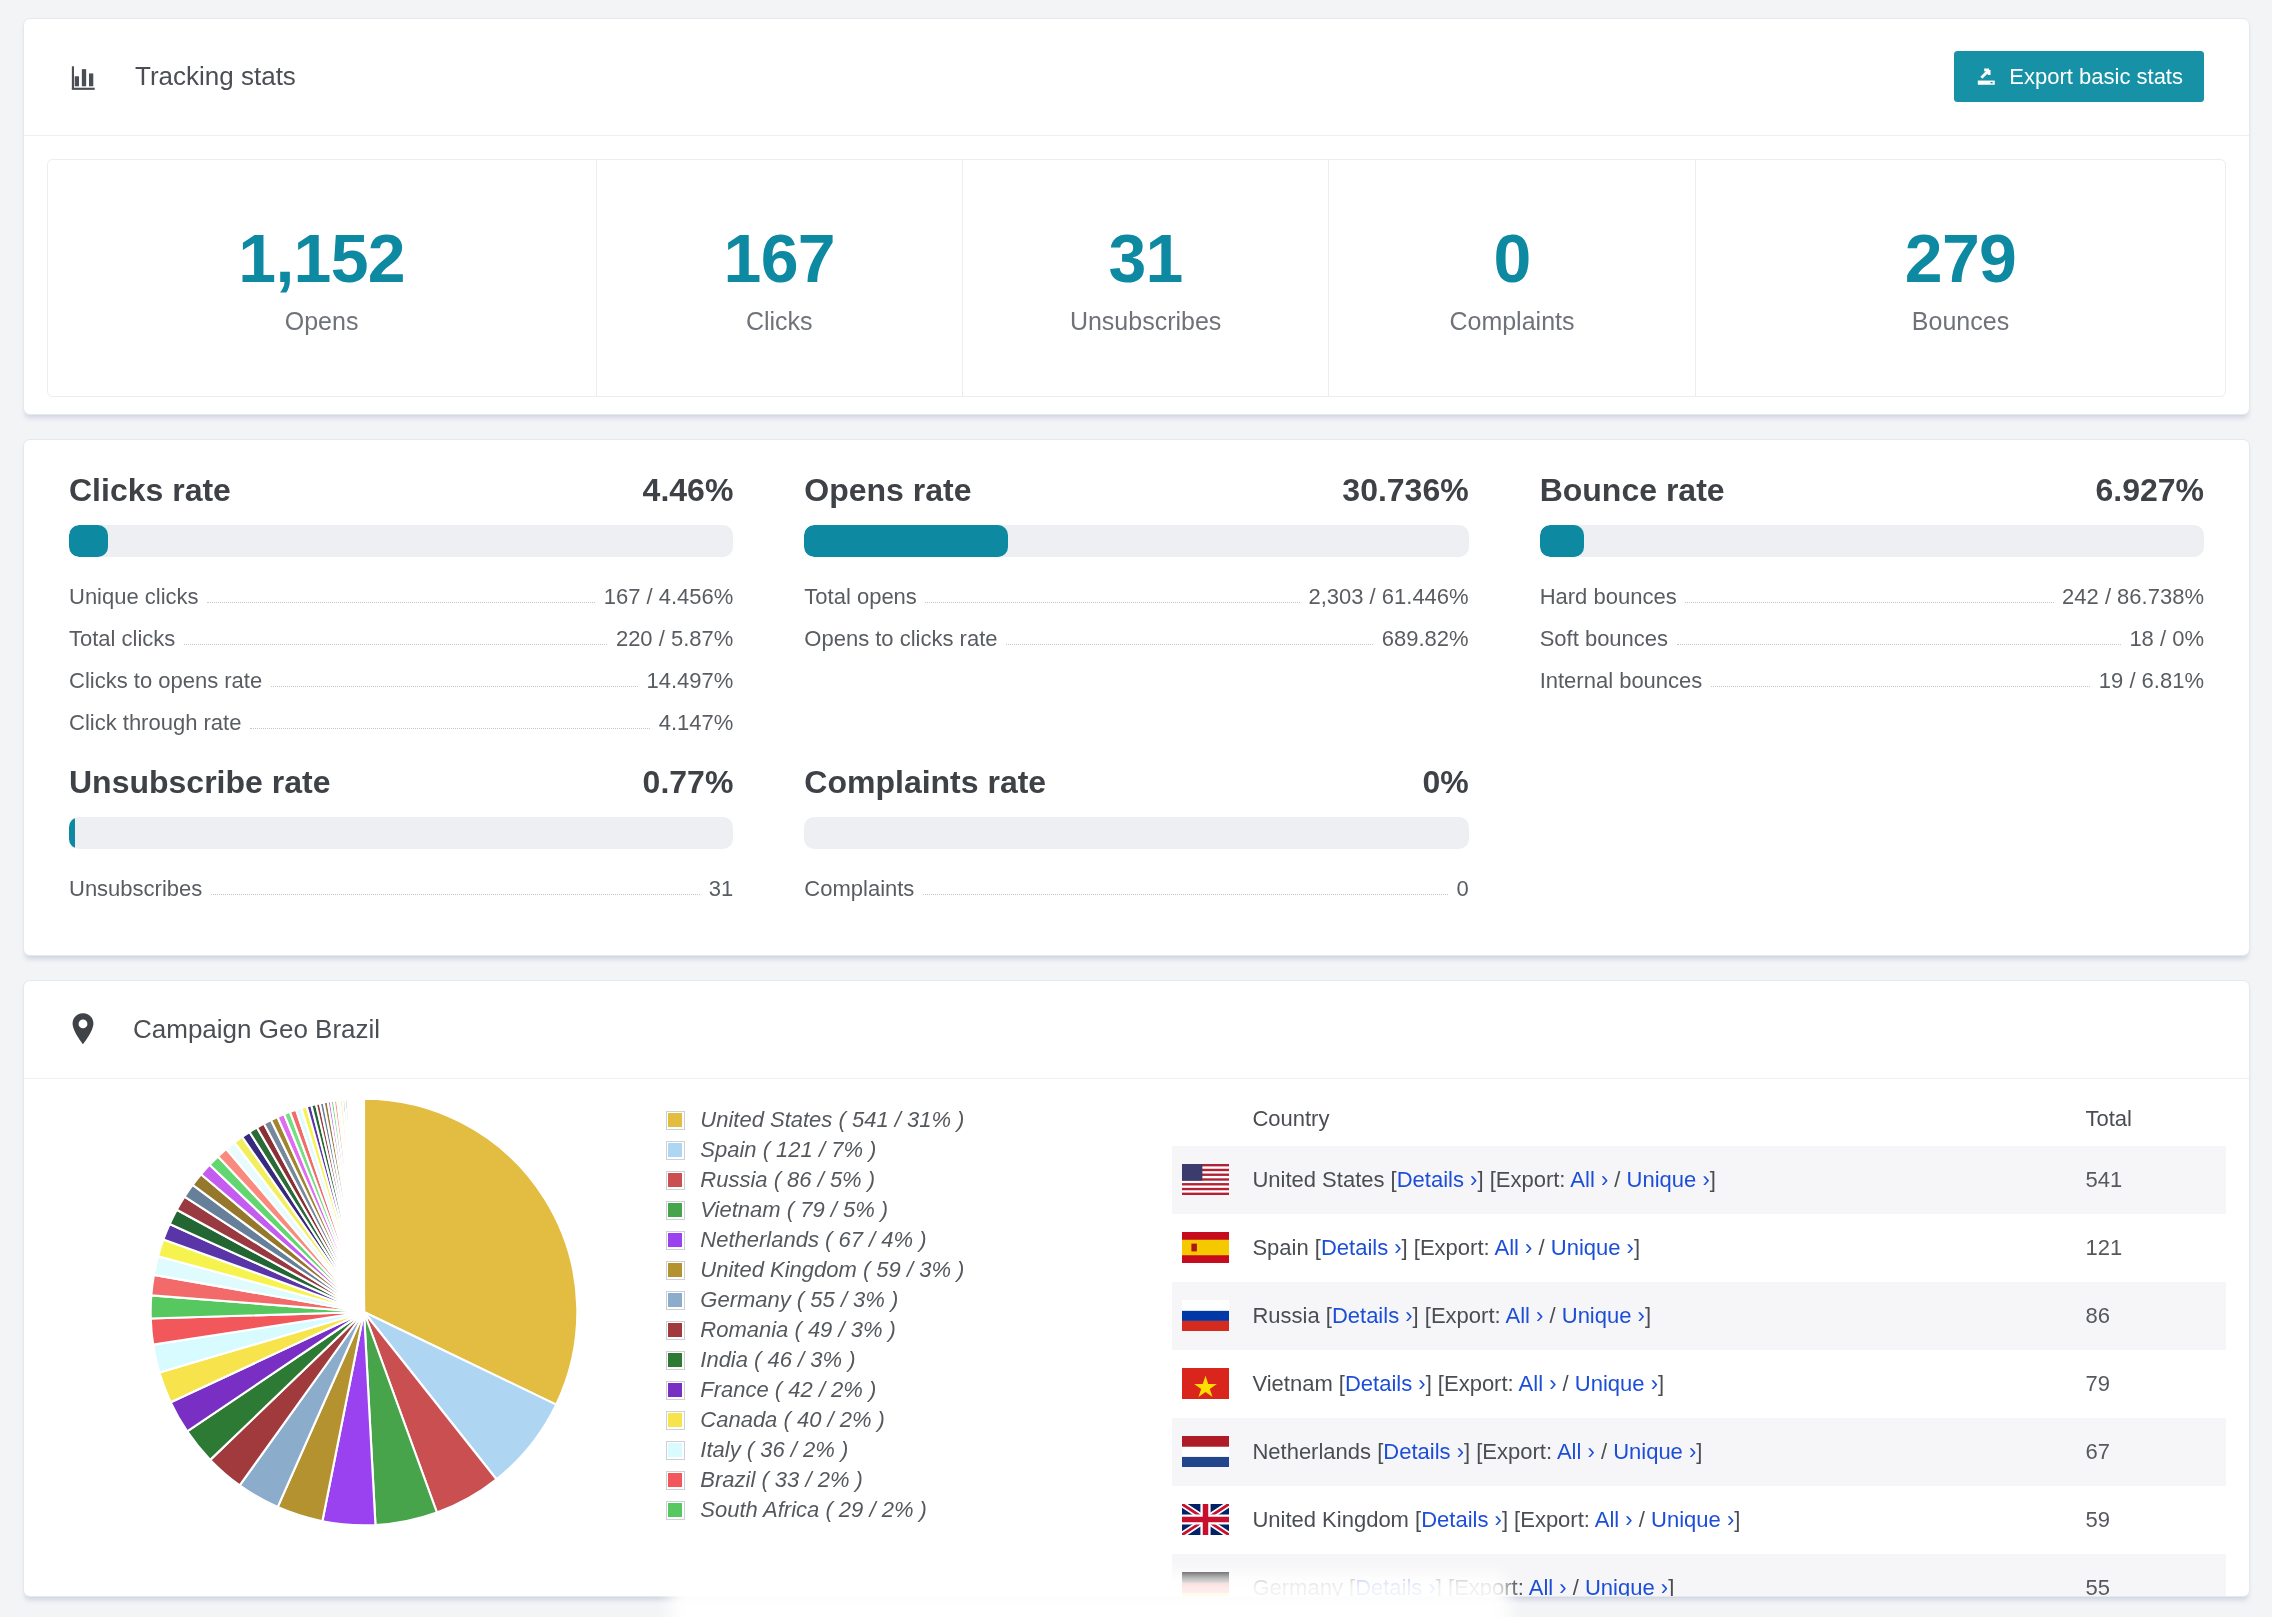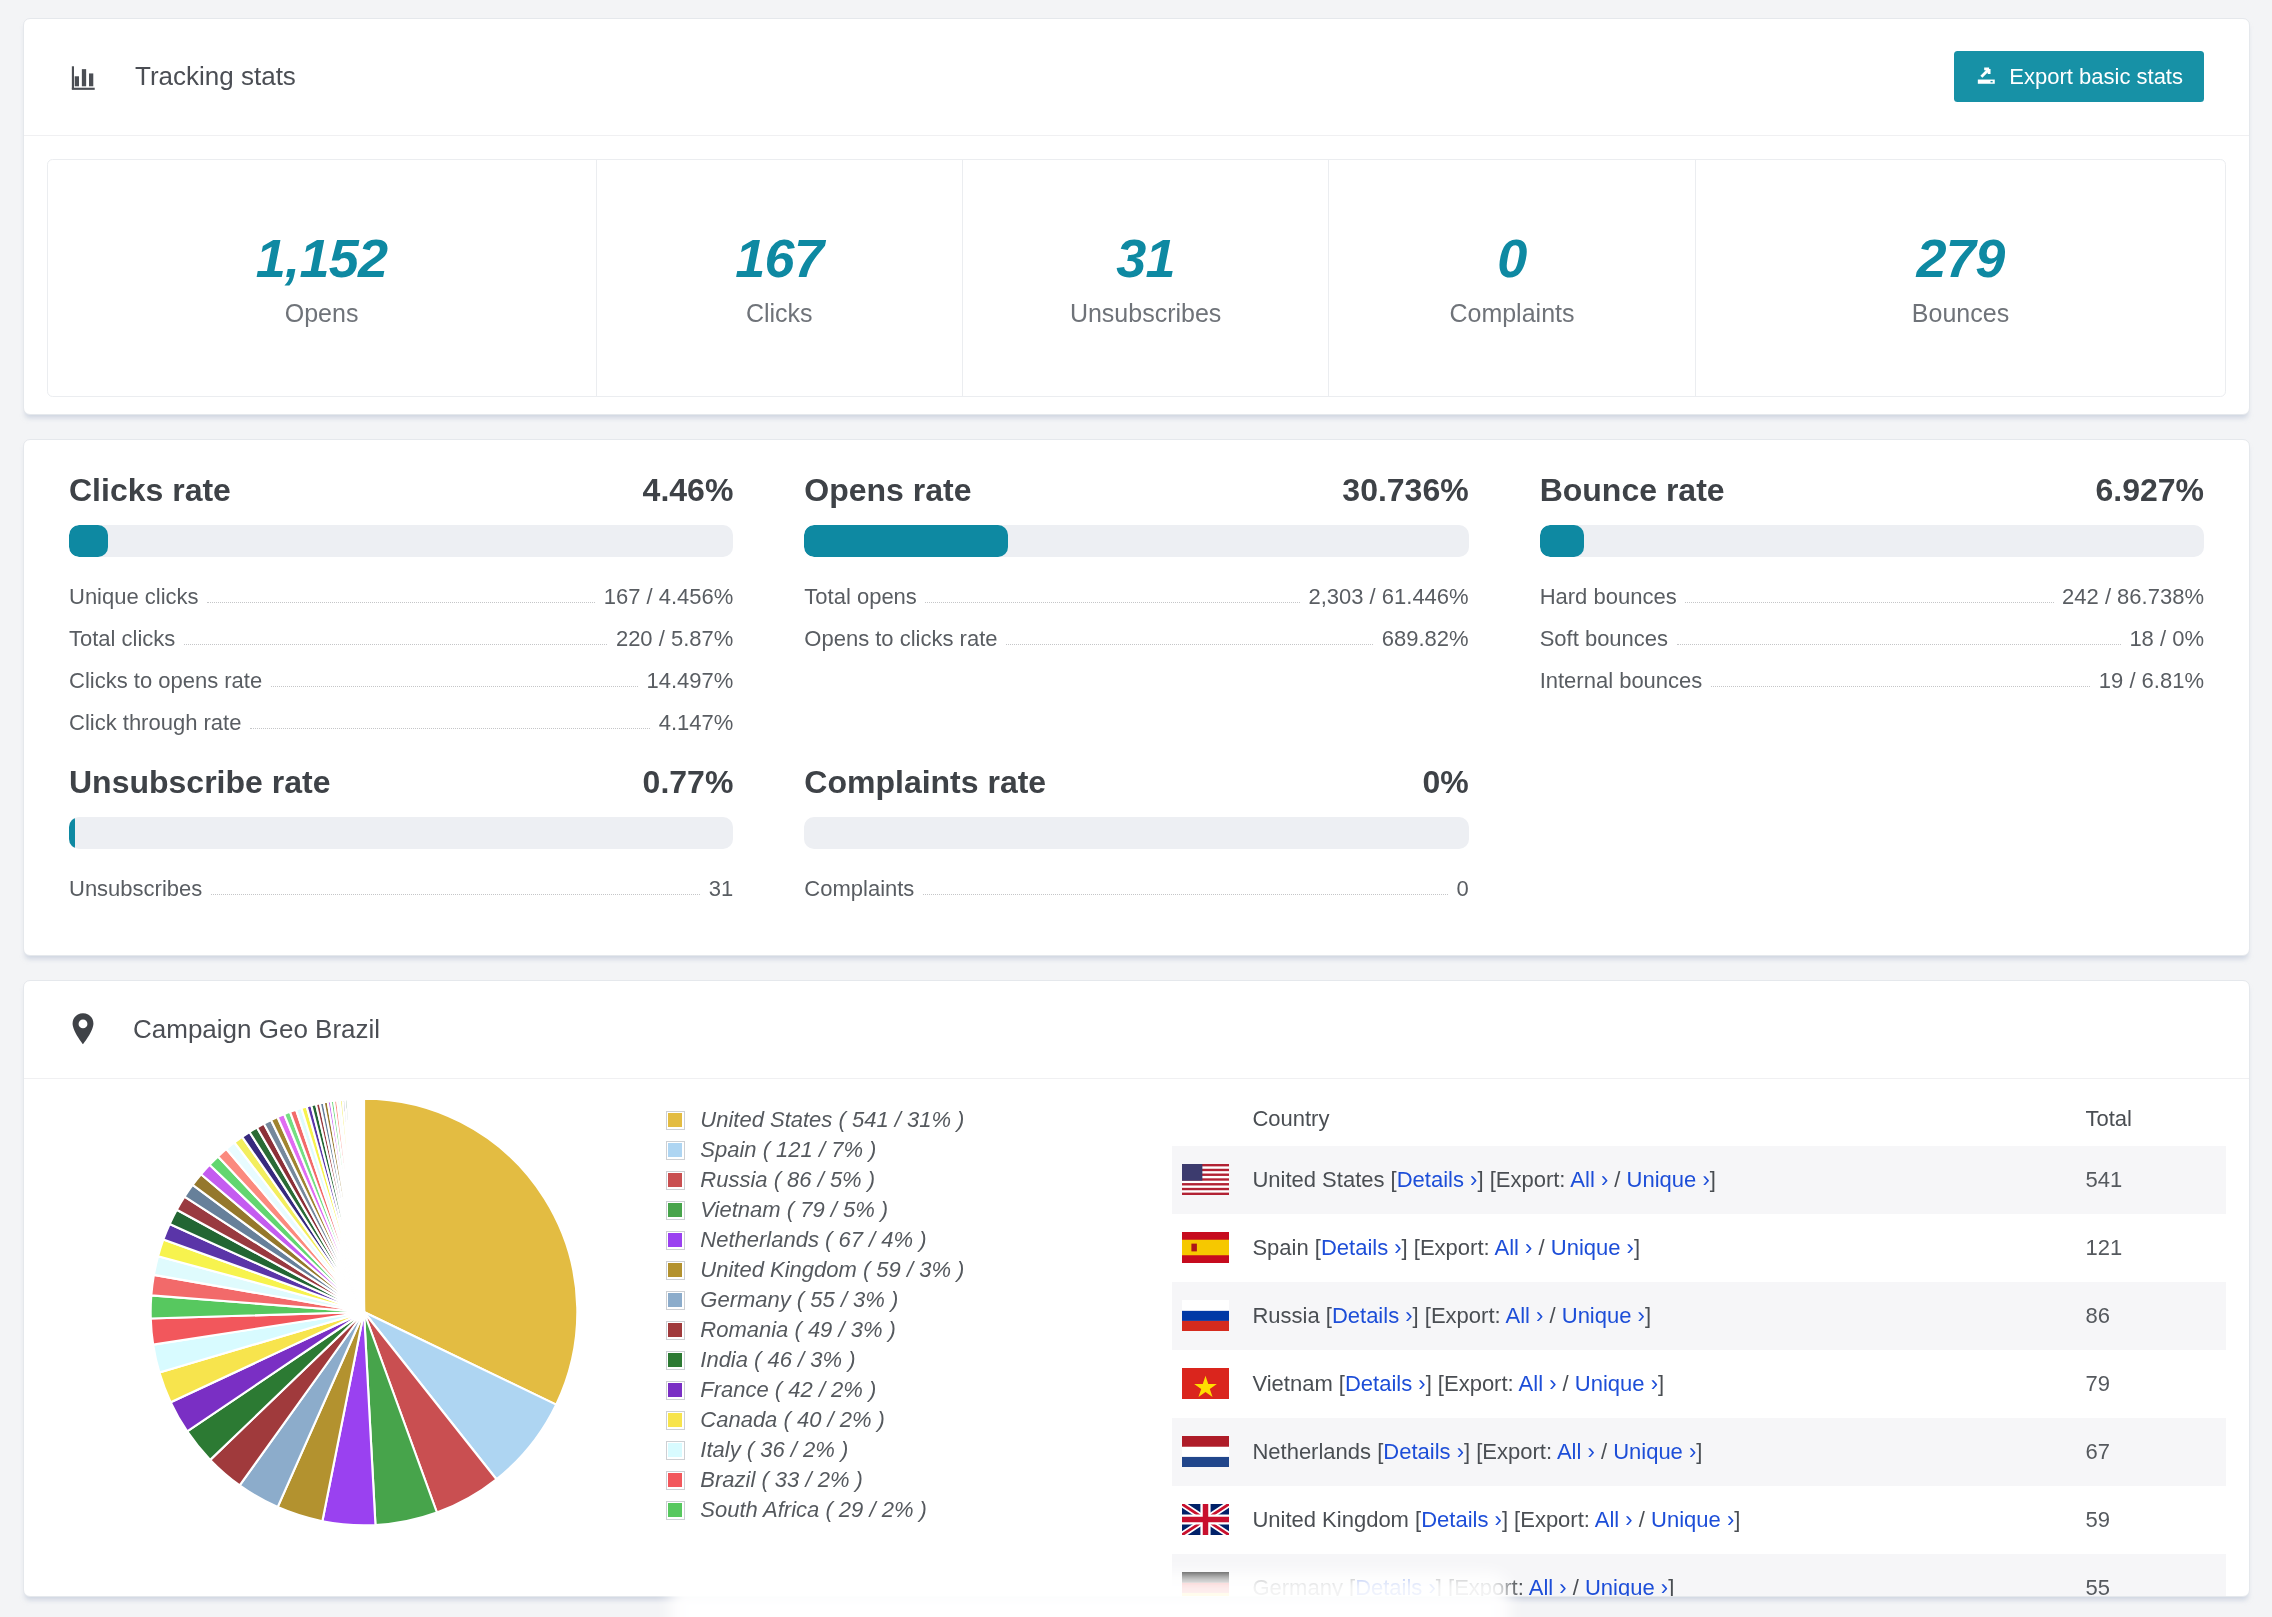--- a/index.html
+++ b/index.html
@@ -17,37 +17,37 @@
   .card-header{
     display:flex;align-items:center;justify-content:space-between;
     padding:0 45px;border-bottom:1.4px solid #f0f0f2;
   }
   .hleft{display:flex;align-items:center;gap:36px;font-size:26px;color:#4b4e54;}
   .hicon{display:inline-flex;align-items:center;}
   
   #card-tracking{margin-top:17.6px;height:395px;}
   #card-tracking .card-header{height:116px;}
   .btn{
-    display:inline-flex;align-items:flex-start;gap:11.3px;border:none;cursor:pointer;
+    display:inline-flex;align-items:center;gap:11.3px;border:none;cursor:pointer;
     color:#fff;font-size:22px;padding:12.7px 21px;border-radius:3.5px;
     font-family:"Liberation Sans",sans-serif;
   }
   .stats-box{
     margin:23px 22.6px;height:236px;display:flex;
     border:1.4px solid #ebedf0;border-radius:5.6px;
   }
   .stat-cell{
     display:flex;flex-direction:column;align-items:center;justify-content:center;
     gap:10px;border-left:1.4px solid #ebedf0;
   }
   .stat-cell:first-child{border-left:none;}
   .stat-cell:nth-child(1){flex:1.5;}
   .stat-cell:nth-child(2),.stat-cell:nth-child(3),.stat-cell:nth-child(4){flex:1;}
   .stat-cell:nth-child(5){flex:1.45;}
-  .stat-num{font-size:54px;font-weight:700;letter-spacing:-0.7px;font-style:italic;}
+  .stat-num{font-size:68px;font-weight:700;letter-spacing:-0.7px;}
   .stat-label{font-size:25px;color:#6f7379;}
   
   #card-rates{margin-top:24px;height:517px;padding:37px 45px;box-sizing:border-box;}
   .rgrid{display:grid;grid-template-columns:1fr 1fr 1fr;column-gap:71px;}
   .rgrid.second{margin-top:34px;}
   .rate-title-row{display:flex;justify-content:space-between;align-items:center;
     font-size:32px;font-weight:700;color:#3e4247;margin-bottom:21px;line-height:27px;}
   .pbar{height:32px;border-radius:10px;background:#edeff3;overflow:hidden;position:relative;}
   .pfill{height:100%;border-radius:10px;min-width:0;}
   .srows{margin-top:27px;}

